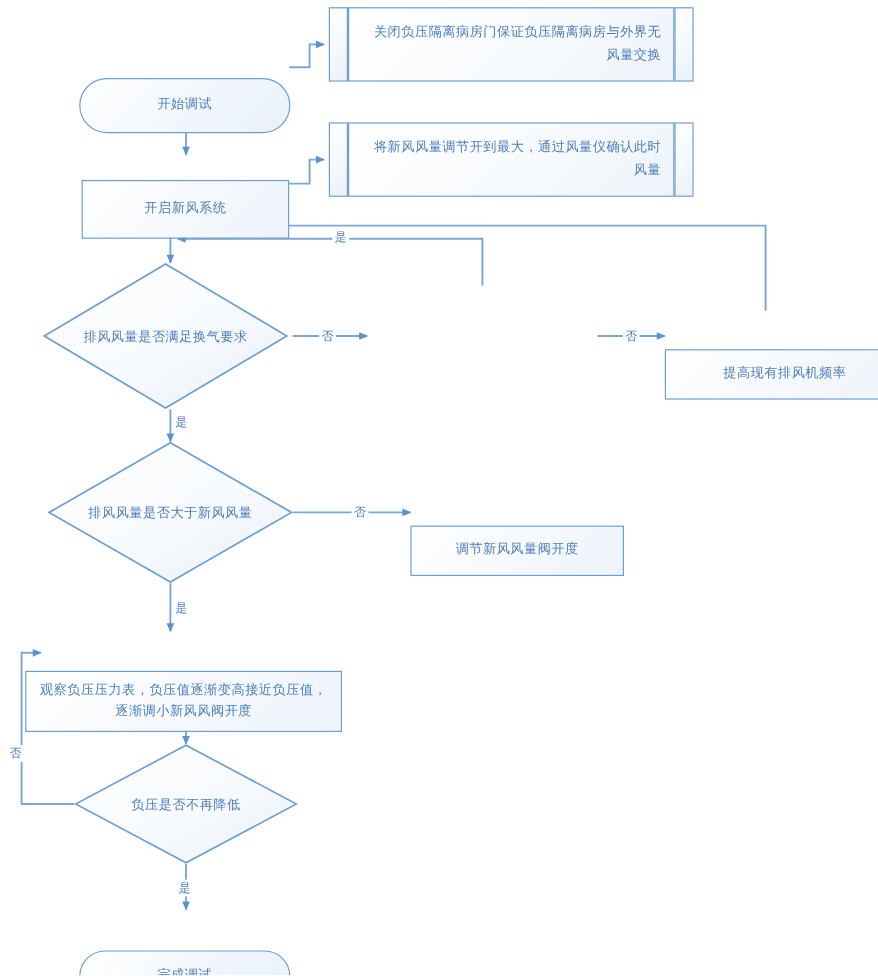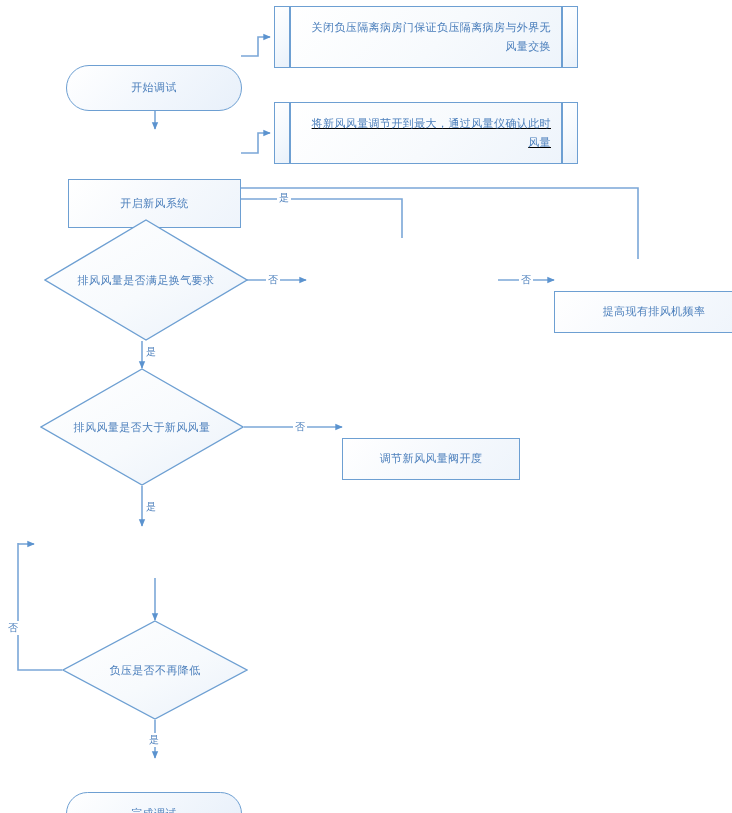--- a/index.html
+++ b/index.html
@@ -160,31 +160,31 @@
   <div class="node terminator" style="left:66px; top:33px; width:176px; height:46px;">
     <span>开始调试</span>
   </div>
 
   <div class="annotation" style="left:274px; top:6px; width:304px; height:62px;">
     <div class="bar left"></div>
     <div class="body">关闭负压隔离病房门保证负压隔离病房与外界无风量交换</div>
     <div class="bar right"></div>
   </div>
 
-  <div class="node process" style="left:68px; top:147px; width:173px; height:49px;">
+  <div class="node process" style="left:68px; top:118px; width:173px; height:49px;">
     <span>开启新风系统</span>
   </div>
 
-  <div class="annotation" style="left:274px; top:102px; width:304px; height:62px;text-decoration:underline;">
+  <div class="annotation" style="left:274px; top:102px; width:304px; height:62px;">
     <div class="bar left"></div>
     <div class="body">将新风风量调节开到最大，通过风量仪确认此时风量</div>
     <div class="bar right"></div>
   </div>
 
-  <div class="decision-wrap" style="left:44px; top:219px; width:204px; height:122px;">
+  <div class="decision-wrap" style="left:36px; top:219px; width:204px; height:122px;">
     <svg class="dia" viewBox="0 0 204 122" preserveAspectRatio="none">
       <defs>
         <linearGradient id="dg1" x1="0" y1="0" x2="1" y2="1">
           <stop offset="0%" stop-color="#ffffff"></stop>
           <stop offset="55%" stop-color="#f7fafd"></stop>
           <stop offset="100%" stop-color="#eaf1fa"></stop>
         </linearGradient>
       </defs>
       <polygon points="102,1 203,61 102,121 1,61" fill="url(#dg1)" stroke="#6d9fd2" stroke-width="1.4"></polygon>
     </svg>
@@ -200,20 +200,23 @@
     <svg class="dia" viewBox="0 0 204 118" preserveAspectRatio="none">
       <polygon points="102,1 203,59 102,117 1,59" fill="url(#dg1)" stroke="#6d9fd2" stroke-width="1.4"></polygon>
     </svg>
     <div class="dlabel">排风风量是否大于新风风量</div>
   </div>
 
   <div class="node process" style="left:342px; top:406px; width:178px; height:42px;">
     <span>调节新风风量阀开度</span>
   </div>
 
+  <div class="node process" style="left:21px; top:527px; width:264px; height:51px; padding:0 8px;">
+    <span>观察负压压力表，负压值逐渐变高接近负压值，逐渐调小新风风阀开度</span>
+  </div>
 
   <div class="decision-wrap" style="left:62px; top:620px; width:186px; height:100px;">
     <svg class="dia" viewBox="0 0 186 100" preserveAspectRatio="none">
       <polygon points="93,1 185,50 93,99 1,50" fill="url(#dg1)" stroke="#6d9fd2" stroke-width="1.4"></polygon>
     </svg>
     <div class="dlabel">负压是否不再降低</div>
   </div>
 
   <div class="node terminator" style="left:66px; top:760px; width:176px; height:43px;">
     <span>完成调试</span>

